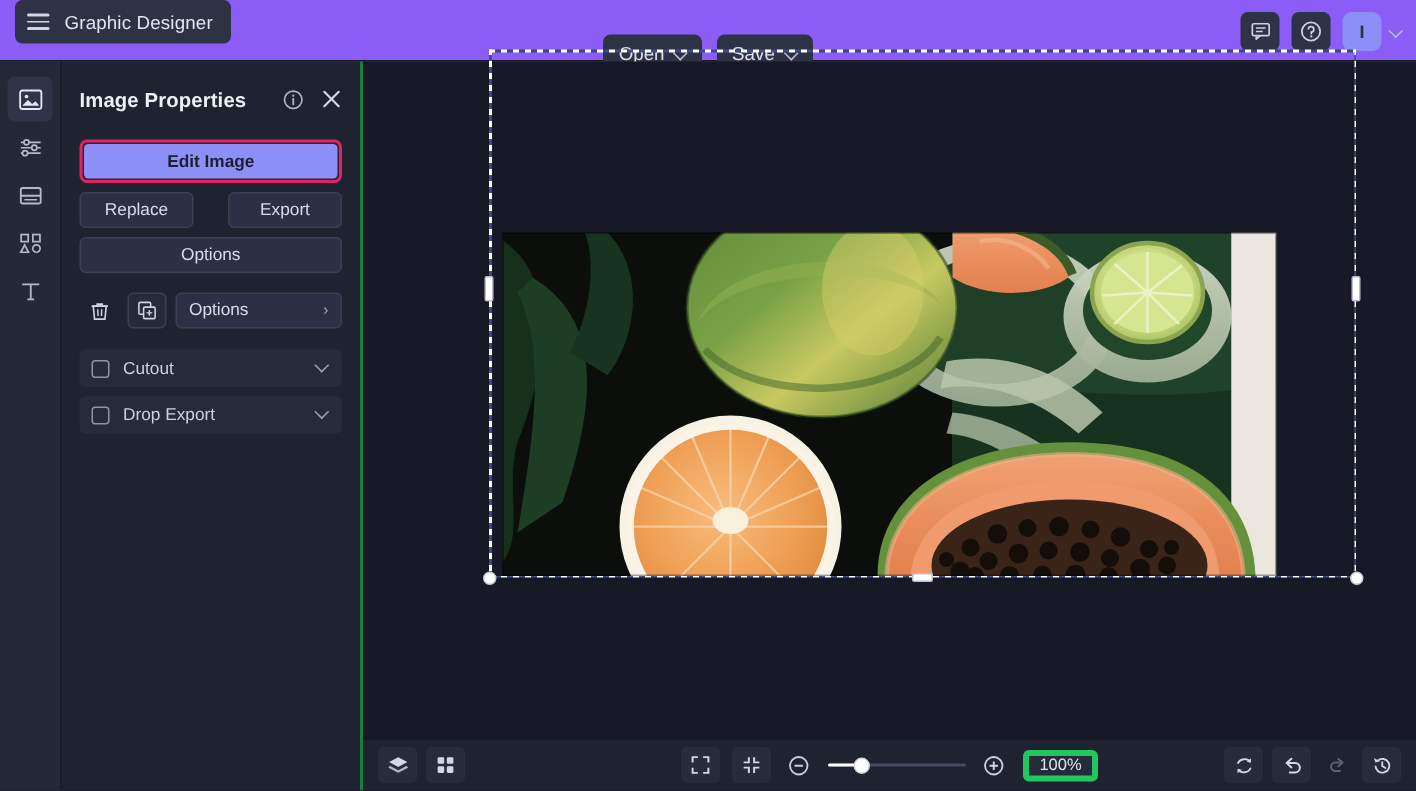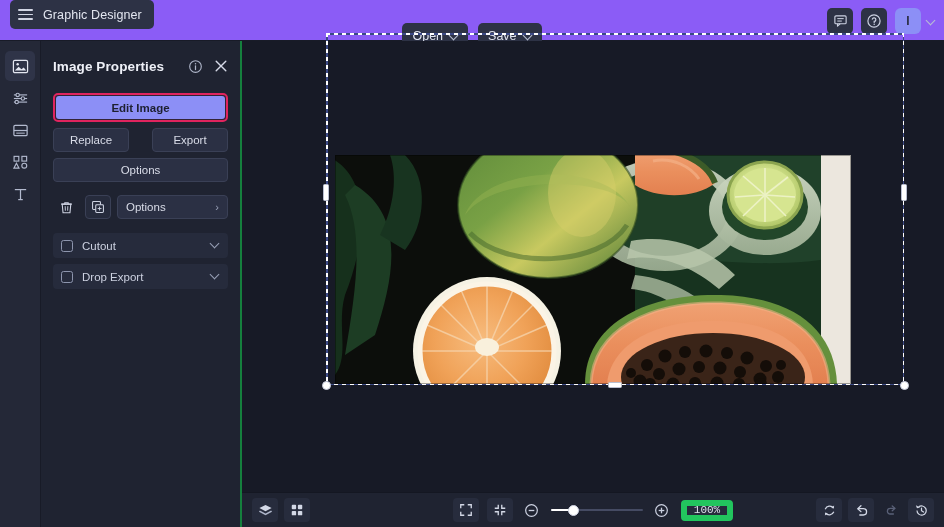--- a/index.html
+++ b/index.html
@@ -208,24 +208,24 @@
     display: flex; align-items: center; justify-content: center;
   }
   .slider { position: relative; width: 92px; height: 12px; display: flex; align-items: center; }
   .slider-track { position: absolute; left: 0; right: 0; height: 2px; background: #454b63; border-radius: 2px; }
   .slider-fill { position: absolute; left: 0; width: 22px; height: 2px; background: #ffffff; border-radius: 2px; }
   .slider-knob {
     position: absolute; left: 17px; width: 11px; height: 11px; border-radius: 50%;
     background: #ffffff; border: 1.5px solid #cfd3e2;
   }
   .zoom-val {
-    border: 6px solid #22c55e; border-radius: 4px; background: #262b3c;
+    border: 4px solid #22c55e; border-radius: 4px; background: #262b3c;
     height: 21px; min-width: 46px; padding: 0 7px;
     display: flex; align-items: center; justify-content: center;
-    color: #dfe2ee; font-size: 11px; font-family: Liberation Mono, monospace;
+    color: #dfe2ee; font-size: 11px;
   }
   .bb-right { margin-left: auto; display: flex; gap: 6px; }
 </style>
 </head>
 <body>
 
 <div id="app">
 
   <div id="header">
     <div class="hdr-brand">

